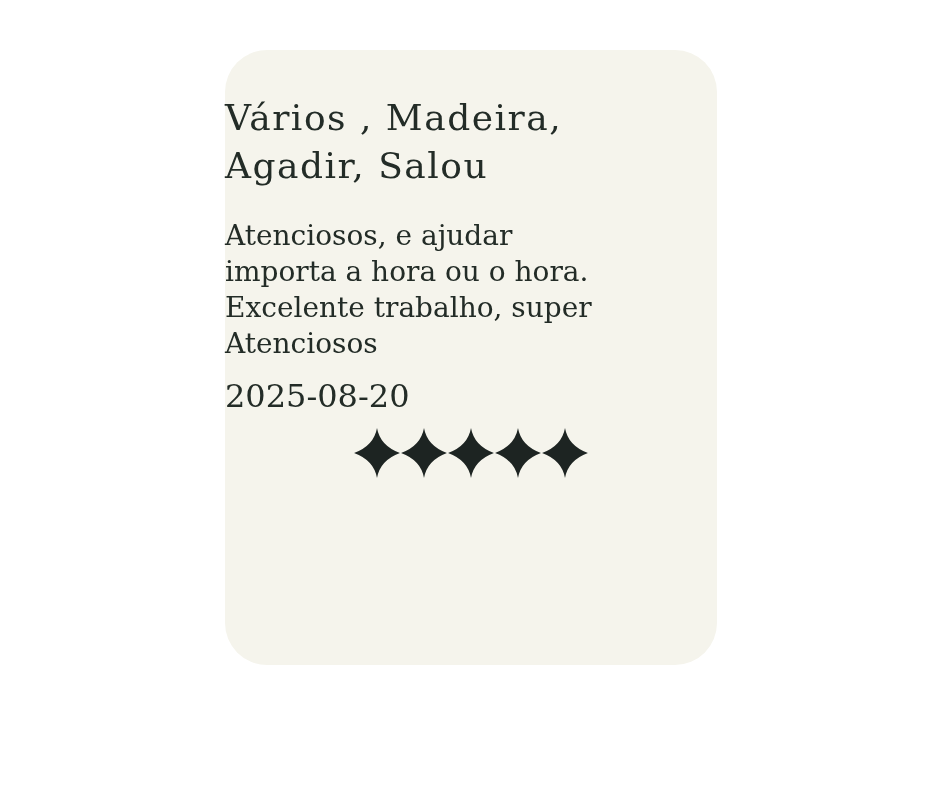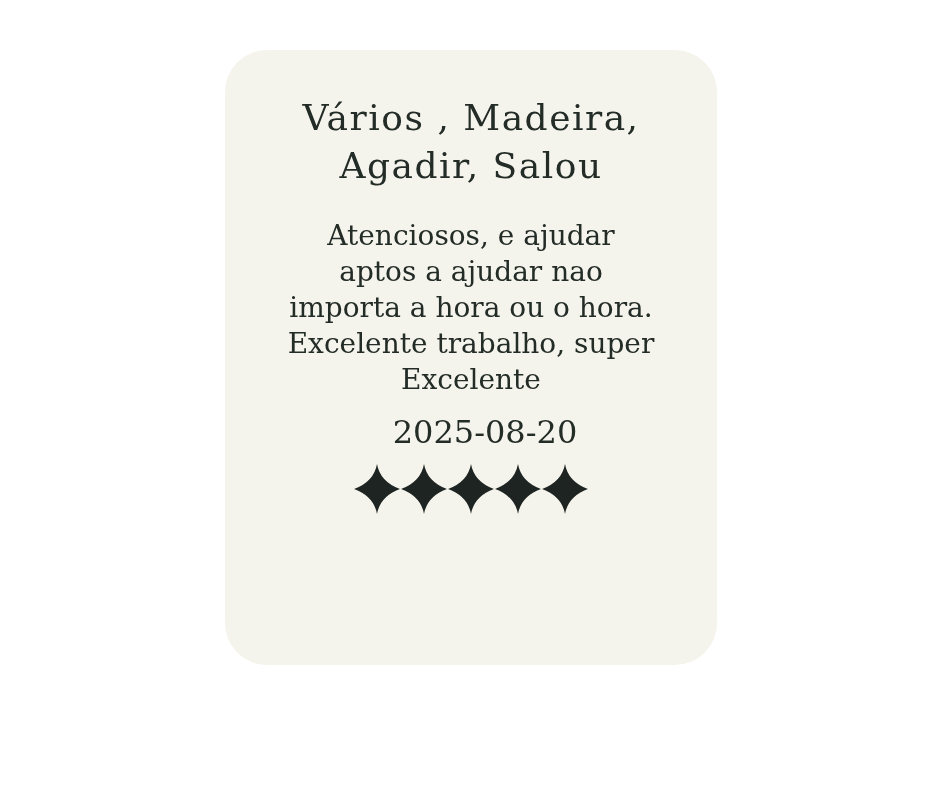--- a/index.html
+++ b/index.html
@@ -22,21 +22,21 @@
     color: var(--text);
   }
   .card {
     position: absolute;
     left: 225px;
     top: 50px;
     width: 492px;
     height: 615px;
     background: var(--card-bg);
     border-radius: 42px;
-    text-align: center;
+    text-align: left;
     padding-top: 44px;
   }
   .title {
     font-size: 36px;
     line-height: 48px;
     font-weight: 400;
     letter-spacing: 1.5px;
     color: var(--text);
   }
   .review-body {
@@ -51,21 +51,20 @@
     width: 30px;
     height: 30px;
     margin-left: 7px;
     vertical-align: -6px;
   }
   .date {
     margin-top: 16px;
     font-size: 32px;
     line-height: 36px;
     color: var(--text);
-    padding-left: 28px;
   }
   .stars {
     margin-top: 14px;
     display: flex;
     justify-content: center;
     align-items: center;
     gap: 1px;
   }
   .star-icon { display: block; width: 46px; height: 50px; }
   .star-icon path { fill: var(--star); }
@@ -74,24 +73,23 @@
 <body>
 
 <div class="page">
   <div class="card">
     <h1 class="title">
       <span class="title-line">Vários , Madeira,</span><br>
       <span class="title-line">Agadir, Salou</span>
     </h1>
     <div class="review-body">
         <div class="line">Atenciosos, e ajudar</div>
-        <div class="line">aptos a ajudar nao</div>
         <div class="line">importa a hora ou o hora.</div>
         <div class="line">Excelente trabalho, super</div>
-        <div class="line">Excelente</div>
+        <div class="line">Atenciosos</div>
       </div>
     <div class="date">2025-08-20</div>
     <div class="stars">
         <svg class="star-icon" viewBox="0 0 44 48" xmlns="http://www.w3.org/2000/svg">
     <path d="M22 0 Q25 17 44 24 Q25 31 22 48 Q19 31 0 24 Q19 17 22 0 Z"></path>
   </svg>
         <svg class="star-icon" viewBox="0 0 44 48" xmlns="http://www.w3.org/2000/svg">
     <path d="M22 0 Q25 17 44 24 Q25 31 22 48 Q19 31 0 24 Q19 17 22 0 Z"></path>
   </svg>
         <svg class="star-icon" viewBox="0 0 44 48" xmlns="http://www.w3.org/2000/svg">

